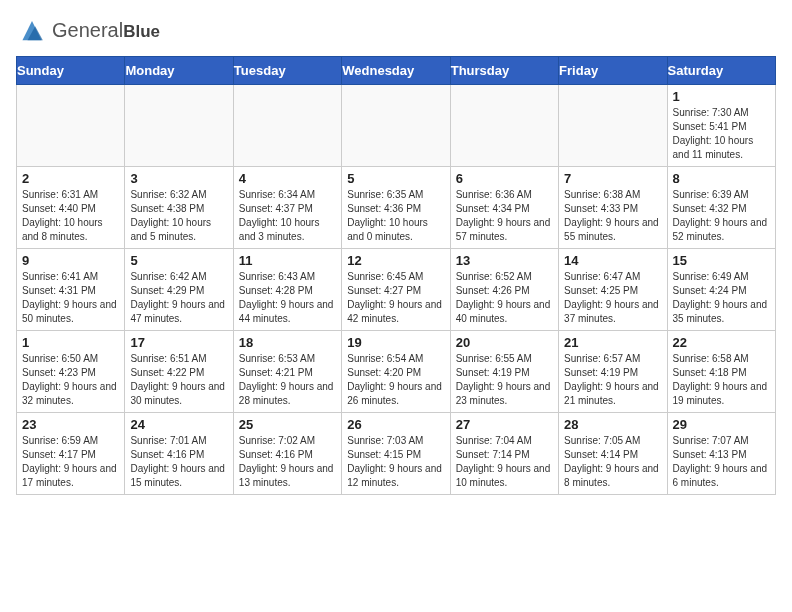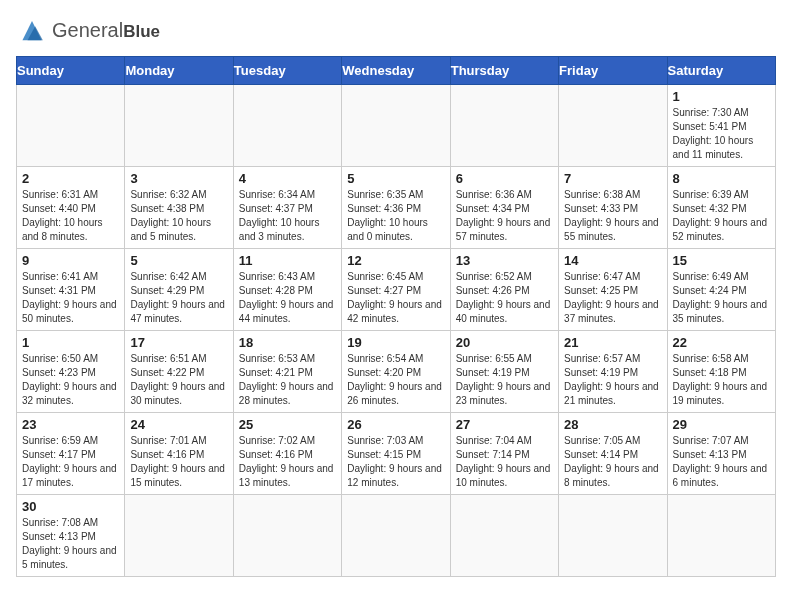--- a/index.html
+++ b/index.html
@@ -293,28 +293,14 @@
 Sunset: 4:14 PM
 Daylight: 9 hours and 8 minutes.</div>
         </td>
         <td>
           <span class="day-number">29</span>
           <div class="day-info">Sunrise: 7:07 AM
 Sunset: 4:13 PM
 Daylight: 9 hours and 6 minutes.</div>
         </td>
       </tr>
-      <tr>
-        <td>
-          <span class="day-number">30</span>
-          <div class="day-info">Sunrise: 7:08 AM
-Sunset: 4:13 PM
-Daylight: 9 hours and 5 minutes.</div>
-        </td>
-        <td class="empty-cell"></td>
-        <td class="empty-cell"></td>
-        <td class="empty-cell"></td>
-        <td class="empty-cell"></td>
-        <td class="empty-cell"></td>
-        <td class="empty-cell"></td>
-      </tr>
     </tbody>
 </table>
 
 </body></html>

